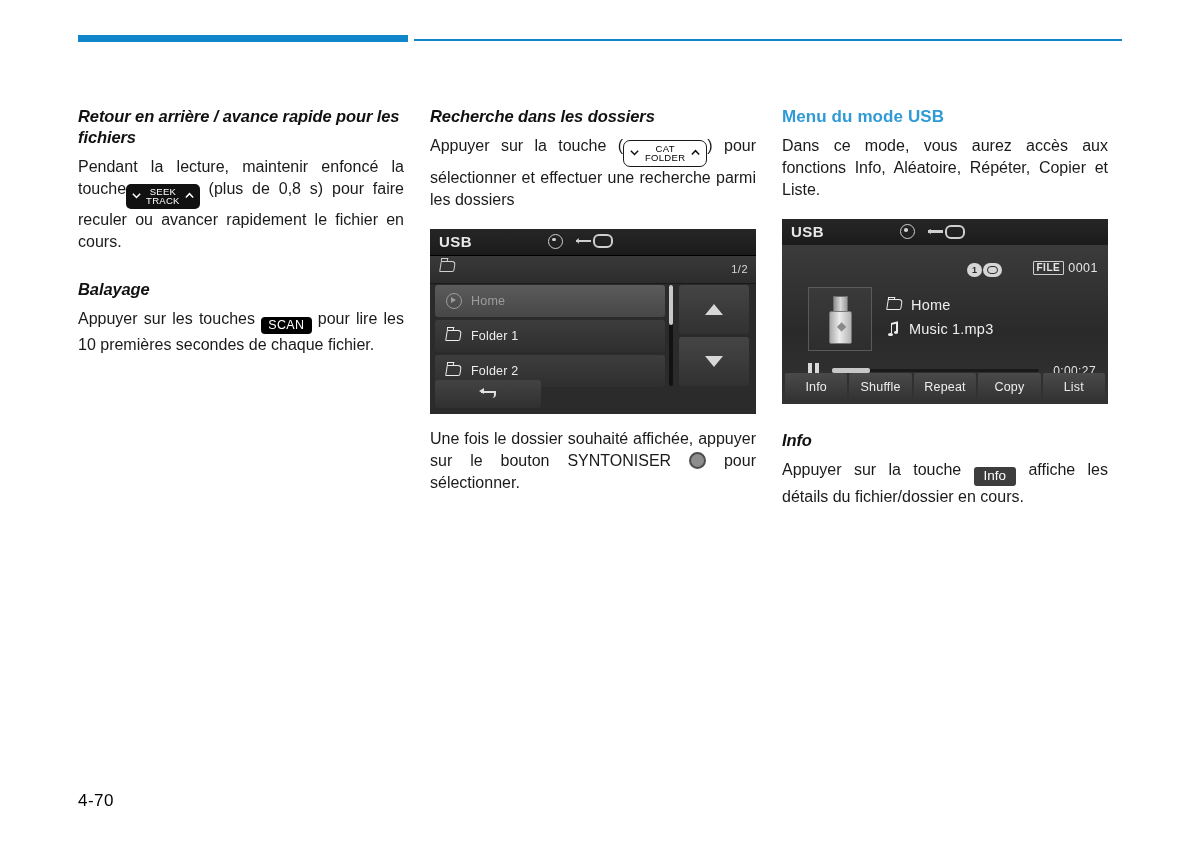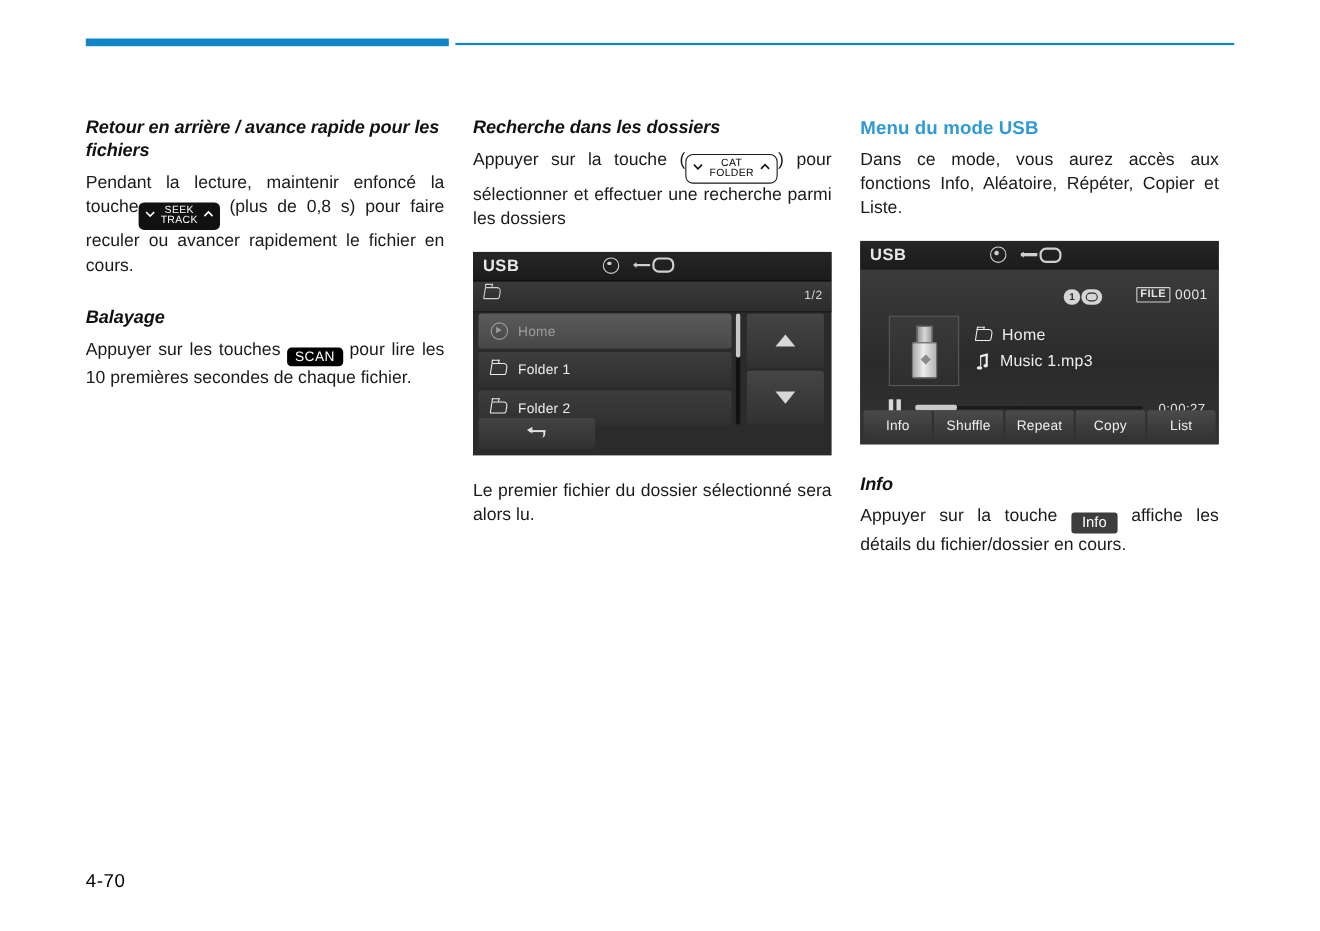--- a/index.html
+++ b/index.html
@@ -761,24 +761,24 @@
       <div class="fb-back">
         <span class="back-ico">
             <span class="ba"></span>
             <span class="bh"></span>
           </span>
       </div>
     </div>
 
     <div class="gap-small"></div>
 
+    <p class="body"><span>Une fois le dossier souhaité affichée, appuyer sur le bouton SYNTONISER</span> <span class="knob-icon"></span> <span>pour sélectionner.</span></p>
 
     <div class="gap-tiny"></div>
 
-    <p class="body">Le premier fichier du dossier sélectionné sera alors lu.</p>
 
   </div>
 
   <div class="col">
 
     <h2 class="sec-title blue">Menu du mode USB</h2>
     <p class="body">Dans ce mode, vous aurez accès aux fonctions Info, Aléatoire, Répéter, Copier et Liste.</p>
 
     <div class="gap-small"></div>
 

